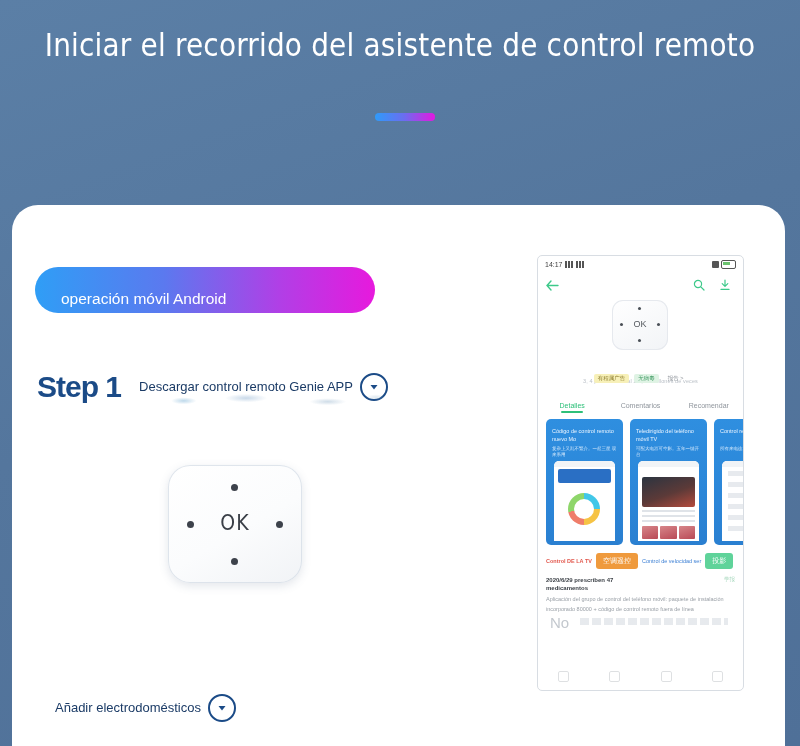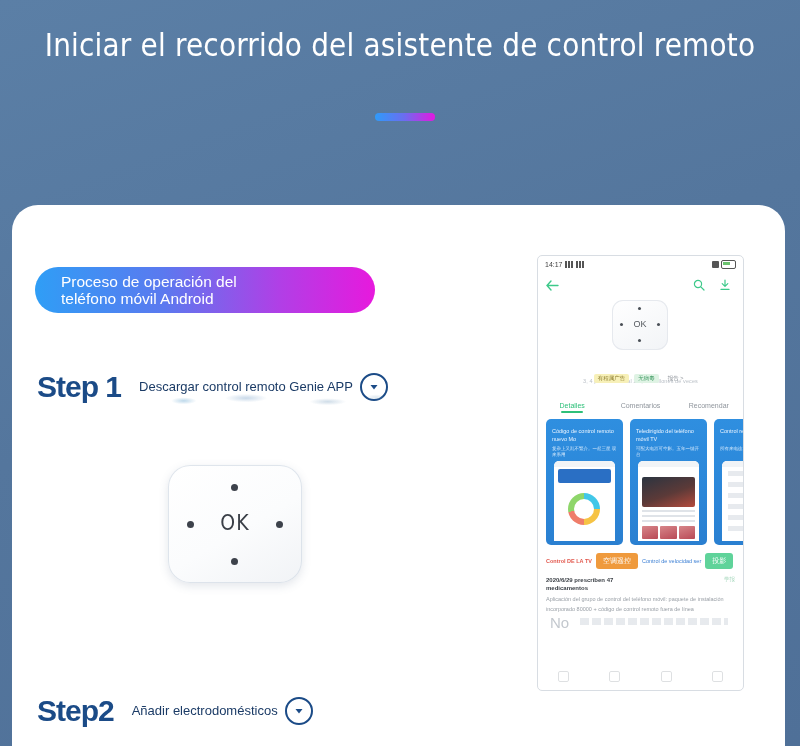--- a/index.html
+++ b/index.html
@@ -193,22 +193,22 @@
 
 <div class="hdr">
   <div class="hdr-title">Iniciar el recorrido del asistente de control remoto</div>
   <div class="hdr-bar"></div>
 </div>
 
 <div class="card"></div>
 
 <div class="pill">
   <div class="pill-txt">
-    <span>Proceso de operación del</span><br>
-    <span>teléfono móvil Android</span>
+    <br>
+    <span>operación móvil Android</span>
   </div>
 </div>
 
 <div class="step" id="step1">
   <span class="step-num">Step 1</span>
   <span class="step-label">Descargar control remoto Genie APP</span>
   <span class="chev">
     <svg width="12" height="12" viewBox="0 0 12 12">
         <path d="M2.5 4 L6 8.5 L9.5 4 Z" fill="#1b4b87"></path>
       </svg>
@@ -218,21 +218,20 @@
 
 <div class="remote">
   <div class="ok">OK</div>
   <span class="dot t"></span>
   <span class="dot b"></span>
   <span class="dot l"></span>
   <span class="dot r"></span>
 </div>
 
 <div class="step" id="step2">
-  <span class="step-num">Step2</span>
   <span class="step-label">Añadir electrodomésticos</span>
   <span class="chev">
     <svg width="12" height="12" viewBox="0 0 12 12">
         <path d="M2.5 4 L6 8.5 L9.5 4 Z" fill="#1b4b87"></path>
       </svg>
   </span>
 </div>
 
 <div class="phone">
 

